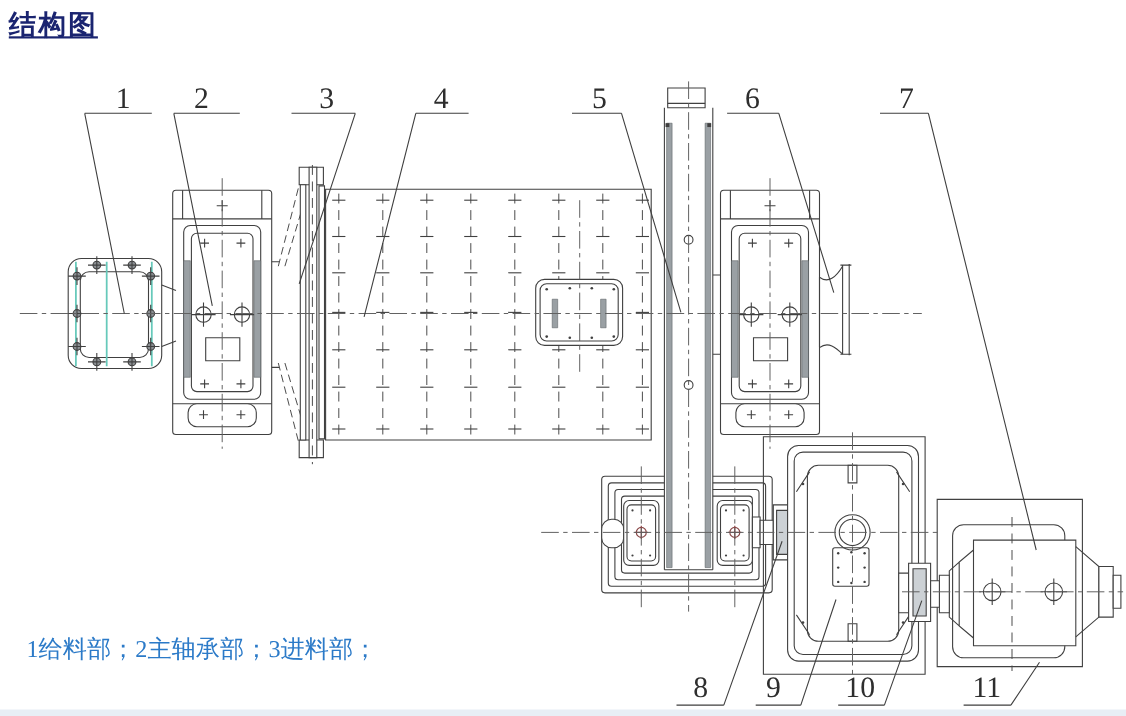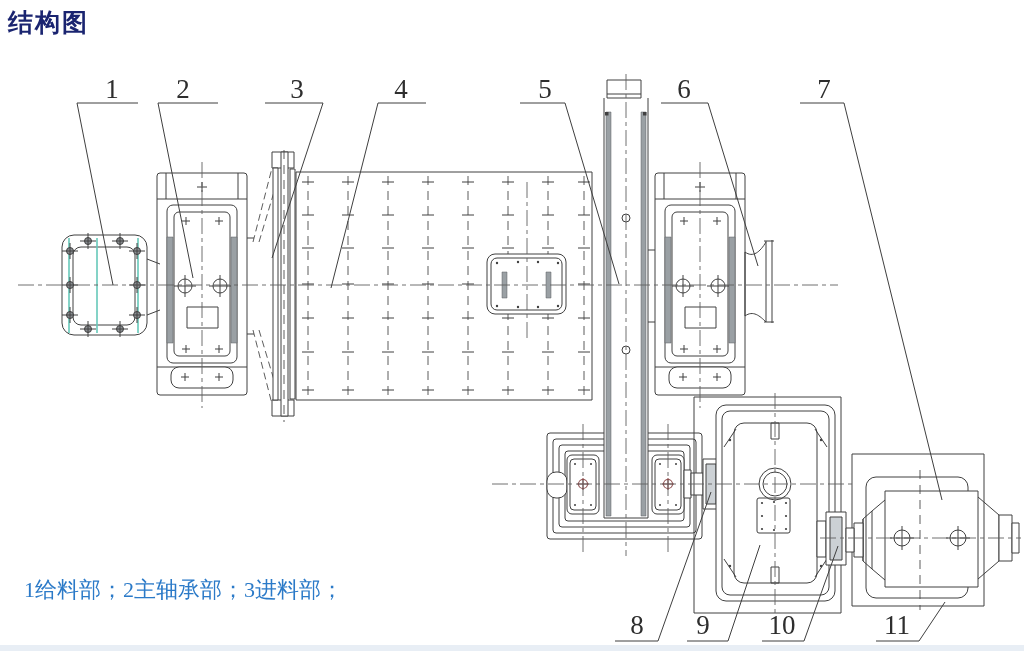--- a/index.html
+++ b/index.html
@@ -1,19 +1,19 @@
 <!DOCTYPE html>
 <html><head>
 <meta charset="utf-8">
 <style>
   html,body{margin:0;padding:0;background:#ffffff;}
   #stage{position:relative;width:1024px;height:651px;background:#ffffff;overflow:hidden;
          font-family:"Liberation Sans",sans-serif;}
   #title{position:absolute;left:8px;top:6px;font-size:25px;font-weight:bold;
-         color:#1a2470;letter-spacing:2px;}
+         color:#1a2470;letter-spacing:2px;text-decoration:underline;}
   #legend{position:absolute;left:24px;top:516px;font-size:22px;line-height:29.5px;
           color:#2b7ac8;font-family:"Liberation Serif",serif;white-space:pre;}
   #bottomband{position:absolute;left:0;bottom:0;width:1024px;height:6px;background:#e8eef5;}
   svg{position:absolute;left:0;top:0;}
   svg *{vector-effect:non-scaling-stroke;}
   .ln{stroke:#404040;stroke-width:1;fill:none;}
   .wh{stroke:#404040;stroke-width:1;fill:#ffffff;}
   .gray{fill:#9aa0a4;stroke:#5a5f63;stroke-width:.5;}
   .cl{stroke:#606060;stroke-width:.9;fill:none;stroke-dasharray:16 4 4 4;}
   .dash{stroke:#4a4a4a;stroke-width:.9;fill:none;stroke-dasharray:9 6;}

